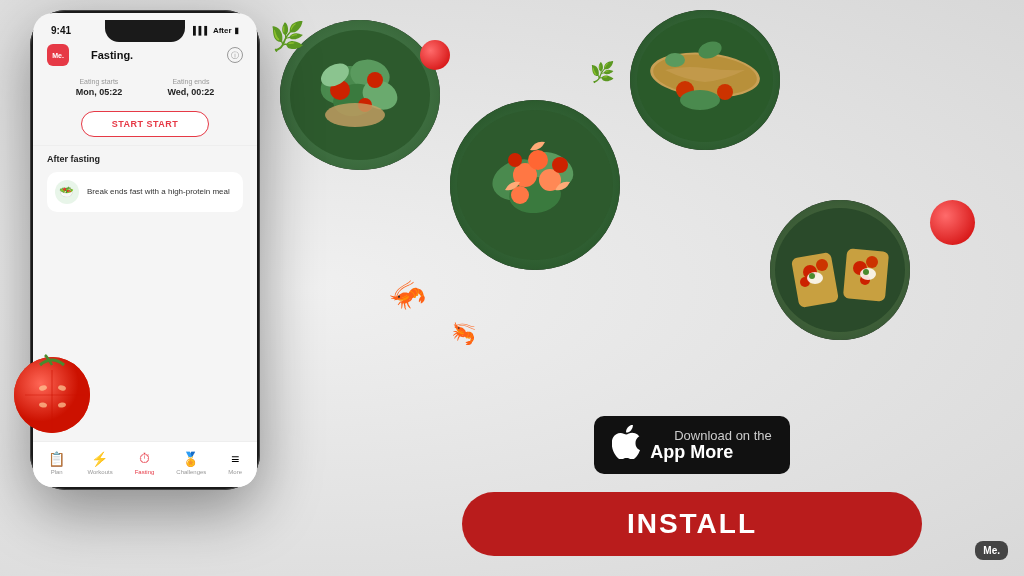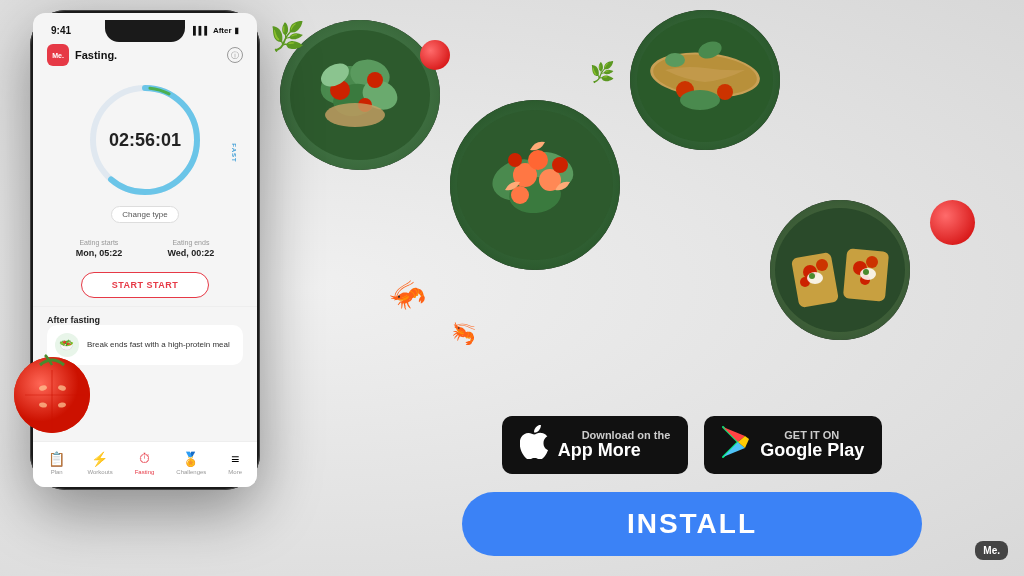--- a/index.html
+++ b/index.html
@@ -47,21 +47,21 @@
       height: 22px;
       background: #1a1a1a;
       border-radius: 0 0 14px 14px;
       z-index: 10;
     }
 
     .phone-screen {
       width: 100%;
       height: 100%;
       background: #f5f5f5;
-      border-radius: 12px;
+      border-radius: 20px;
       overflow: hidden;
       position: relative;
     }
 
     .phone-status-bar {
       display: flex;
       justify-content: space-between;
       align-items: center;
       padding: 12px 18px 4px;
       font-size: 9px;
@@ -81,21 +81,21 @@
     .app-header {
       display: flex;
       align-items: center;
       justify-content: space-between;
       padding: 4px 14px 6px;
     }
 
     .app-logo {
       display: flex;
       align-items: center;
-      gap: 6px;
+      gap: 22px;
     }
 
     .app-logo-icon {
       width: 22px;
       height: 22px;
       background: #e63946;
       border-radius: 6px;
       display: flex;
       align-items: center;
       justify-content: center;
@@ -217,20 +217,21 @@
 
     .after-fasting-section {
       padding: 8px 14px 6px;
       border-top: 1px solid #eee;
     }
 
     .after-fasting-title {
       font-size: 9px;
       font-weight: 700;
       color: #222;
+      margin-bottom: 8px;
     }
 
     .suggestion-item {
       display: flex;
       align-items: center;
       gap: 8px;
       background: white;
       border-radius: 10px;
       padding: 8px;
     }
@@ -322,36 +323,36 @@
       font-size: 26px;
       color: white;
     }
 
     .store-btn-text {
       display: flex;
       flex-direction: column;
     }
 
     .store-btn-top {
-      font-size: 11px;
+      font-size: 13px;
       color: #ccc;
-      font-weight: 700;
+      font-weight: 400;
       margin-left: 24px;
     }
 
     .store-btn-name {
       font-size: 18px;
       font-weight: 600;
       color: white;
       line-height: 1.1;
     }
 
     
     .install-btn {
-      background: #3b82f6;
+      background: #b91c1c;
       border-radius: 50px;
       padding: 16px 80px;
       font-size: 28px;
       font-weight: 800;
       color: white;
       letter-spacing: 2px;
       cursor: pointer;
       z-index: 5;
       width: 460px;
       text-align: center;
@@ -622,32 +623,20 @@
       </div>
 
       <div class="app-header">
         <div class="app-logo">
           <div class="app-logo-icon">Me.</div>
           <span class="app-logo-text">Fasting.</span>
         </div>
         <div class="info-icon">ⓘ</div>
       </div>
 
-      <div class="timer-section">
-        <div class="timer-ring-container">
-          <svg class="timer-ring-svg" width="120" height="120" viewBox="0 0 120 120">
-            <circle cx="60" cy="60" r="52" fill="none" stroke="#e0e8f0" stroke-width="6"></circle>
-            <circle cx="60" cy="60" r="52" fill="none" stroke="#6bc5e8" stroke-width="6" stroke-dasharray="200 327" stroke-linecap="round"></circle>
-            <circle cx="60" cy="60" r="52" fill="none" stroke="#4caf50" stroke-width="3" stroke-dasharray="20 307" stroke-linecap="round" stroke-dashoffset="-5"></circle>
-          </svg>
-          <span class="timer-text">02:56:01</span>
-        </div>
-        <button class="change-type-btn">Change type</button>
-        <span class="fast-label">FAST</span>
-      </div>
 
       <div class="eating-times">
         <div class="eating-time-block">
           <span class="eating-label">Eating starts</span>
           <span class="eating-value">Mon, 05:22</span>
         </div>
         <div class="eating-time-block">
           <span class="eating-label">Eating ends</span>
           <span class="eating-value">Wed, 00:22</span>
         </div>
@@ -698,32 +687,18 @@
           <path d="M23.5 18c0-4.5 3.7-6.6 3.8-6.7-2.1-3-5.3-3.4-6.4-3.4-2.7-.3-5.3 1.6-6.7 1.6-1.4 0-3.5-1.6-5.8-1.5-2.9.1-5.7 1.7-7.2 4.3-3.1 5.4-.8 13.3 2.2 17.7 1.5 2.1 3.2 4.5 5.5 4.4 2.2-.1 3-1.4 5.7-1.4 2.6 0 3.4 1.4 5.7 1.3 2.4 0 3.9-2.2 5.3-4.3 1.7-2.4 2.4-4.8 2.4-4.9-.1 0-4.5-1.7-4.5-6.6z"></path>
           <path d="M19.1 5.2c1.2-1.5 2-3.5 1.8-5.6-1.7.1-3.8 1.2-5 2.6-1.1 1.3-2.1 3.3-1.8 5.3 1.9.1 3.8-.9 5-2.3z"></path>
         </svg>
       </div>
       <div class="store-btn-text">
         <span class="store-btn-top">Download on the</span>
         <span class="store-btn-name">App More</span>
       </div>
     </div>
 
-    <div class="store-btn">
-      <div class="store-btn-icon">
-        <svg width="28" height="32" viewBox="0 0 28 32" fill="none">
-          <path d="M1 1L16 16L1 31" stroke="#00e676" stroke-width="2" stroke-linecap="round"></path>
-          <path d="M1 1L23 10L16 16Z" fill="#ff4444"></path>
-          <path d="M1 31L23 22L16 16Z" fill="#4fc3f7"></path>
-          <path d="M16 16L23 10L27 13L23 22Z" fill="#ffcc02"></path>
-        </svg>
-      </div>
-      <div class="store-btn-text">
-        <span class="store-btn-top">GET IT ON</span>
-        <span class="store-btn-name">Google Play</span>
-      </div>
-    </div>
   </div>
 
   <div class="install-btn">INSTALL</div>
 </div>
 
 <div class="brand-watermark">Me.</div>
 
 </body></html>

